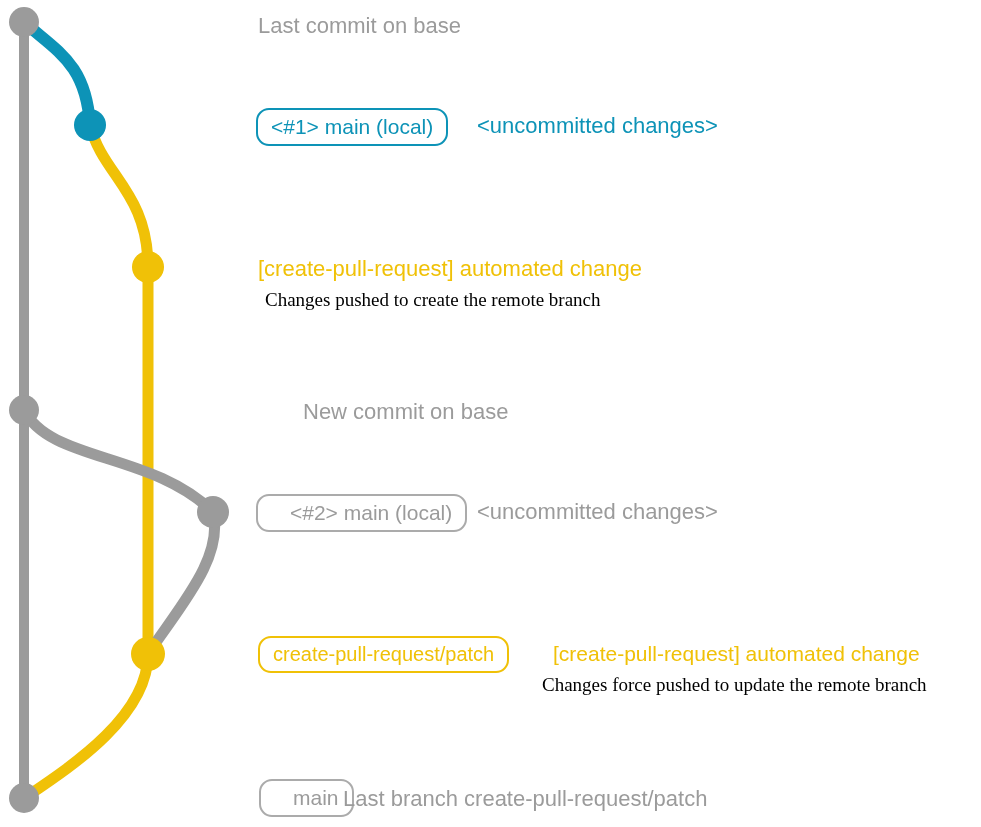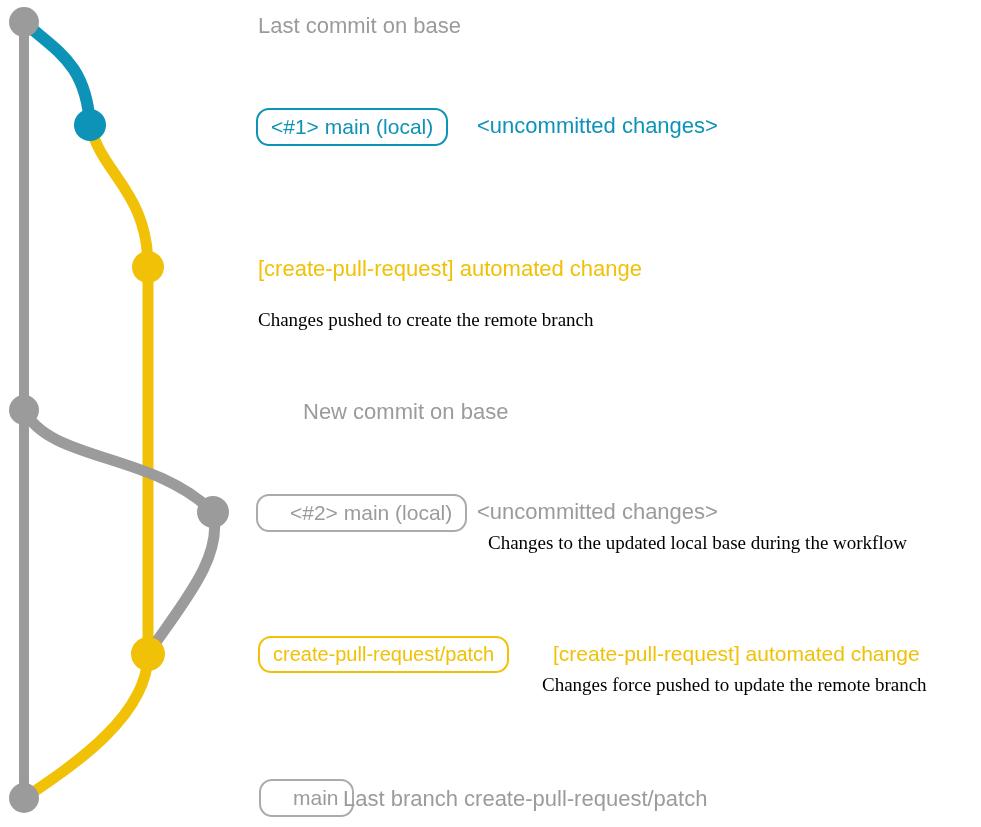--- a/index.html
+++ b/index.html
@@ -62,27 +62,26 @@
 
     <circle cx="24" cy="798" r="15" fill="#9b9b9b"></circle>
   </svg>
 
   <div class="lbl sans-lg gray-t" style="left:258px;top:13px;">Last commit on base</div>
 
   <span class="lbl pill pill-teal" style="left:256px;top:108px;">&lt;#1&gt; main (local)</span>
   <div class="lbl sans-lg teal-t" style="left:477px;top:113px;">&lt;uncommitted changes&gt;</div>
 
   <div class="lbl sans-lg yellow-t" style="left:258px;top:256px;">[create-pull-request] automated change</div>
-  <div class="lbl serif-desc" style="left:258px;top:289px;margin-top:20px;">Changes pushed to create the remote branch</div>
+  <div class="lbl serif-desc" style="left:265px;top:289px;">Changes pushed to create the remote branch</div>
 
   <div class="lbl sans-lg gray-t" style="left:258px;top:399px;margin-left:45px;">New commit on base</div>
 
   <span class="lbl pill pill-gray" style="left:256px;top:494px;">&lt;#2&gt; main (local)</span>
   <div class="lbl sans-lg gray-t" style="left:477px;top:499px;">&lt;uncommitted changes&gt;</div>
-  <div class="lbl serif-desc" style="left:488px;top:532px;">Changes to the updated local base during the workflow</div>
 
   <span class="lbl pill pill-yellow" style="left:258px;top:636px;">create-pull-request/patch</span>
   <div class="lbl sans-lg yellow-t" style="left:553px;top:641px;font-size:21px;">[create-pull-request] automated change</div>
   <div class="lbl serif-desc" style="left:542px;top:674px;">Changes force pushed to update the remote branch</div>
 
   <span class="lbl pill pill-gray" style="left:259px;top:779px;">main</span>
   <div class="lbl sans-lg gray-t" style="left:343px;top:786px;">Last branch create-pull-request/patch</div>
 
 </div>
 

